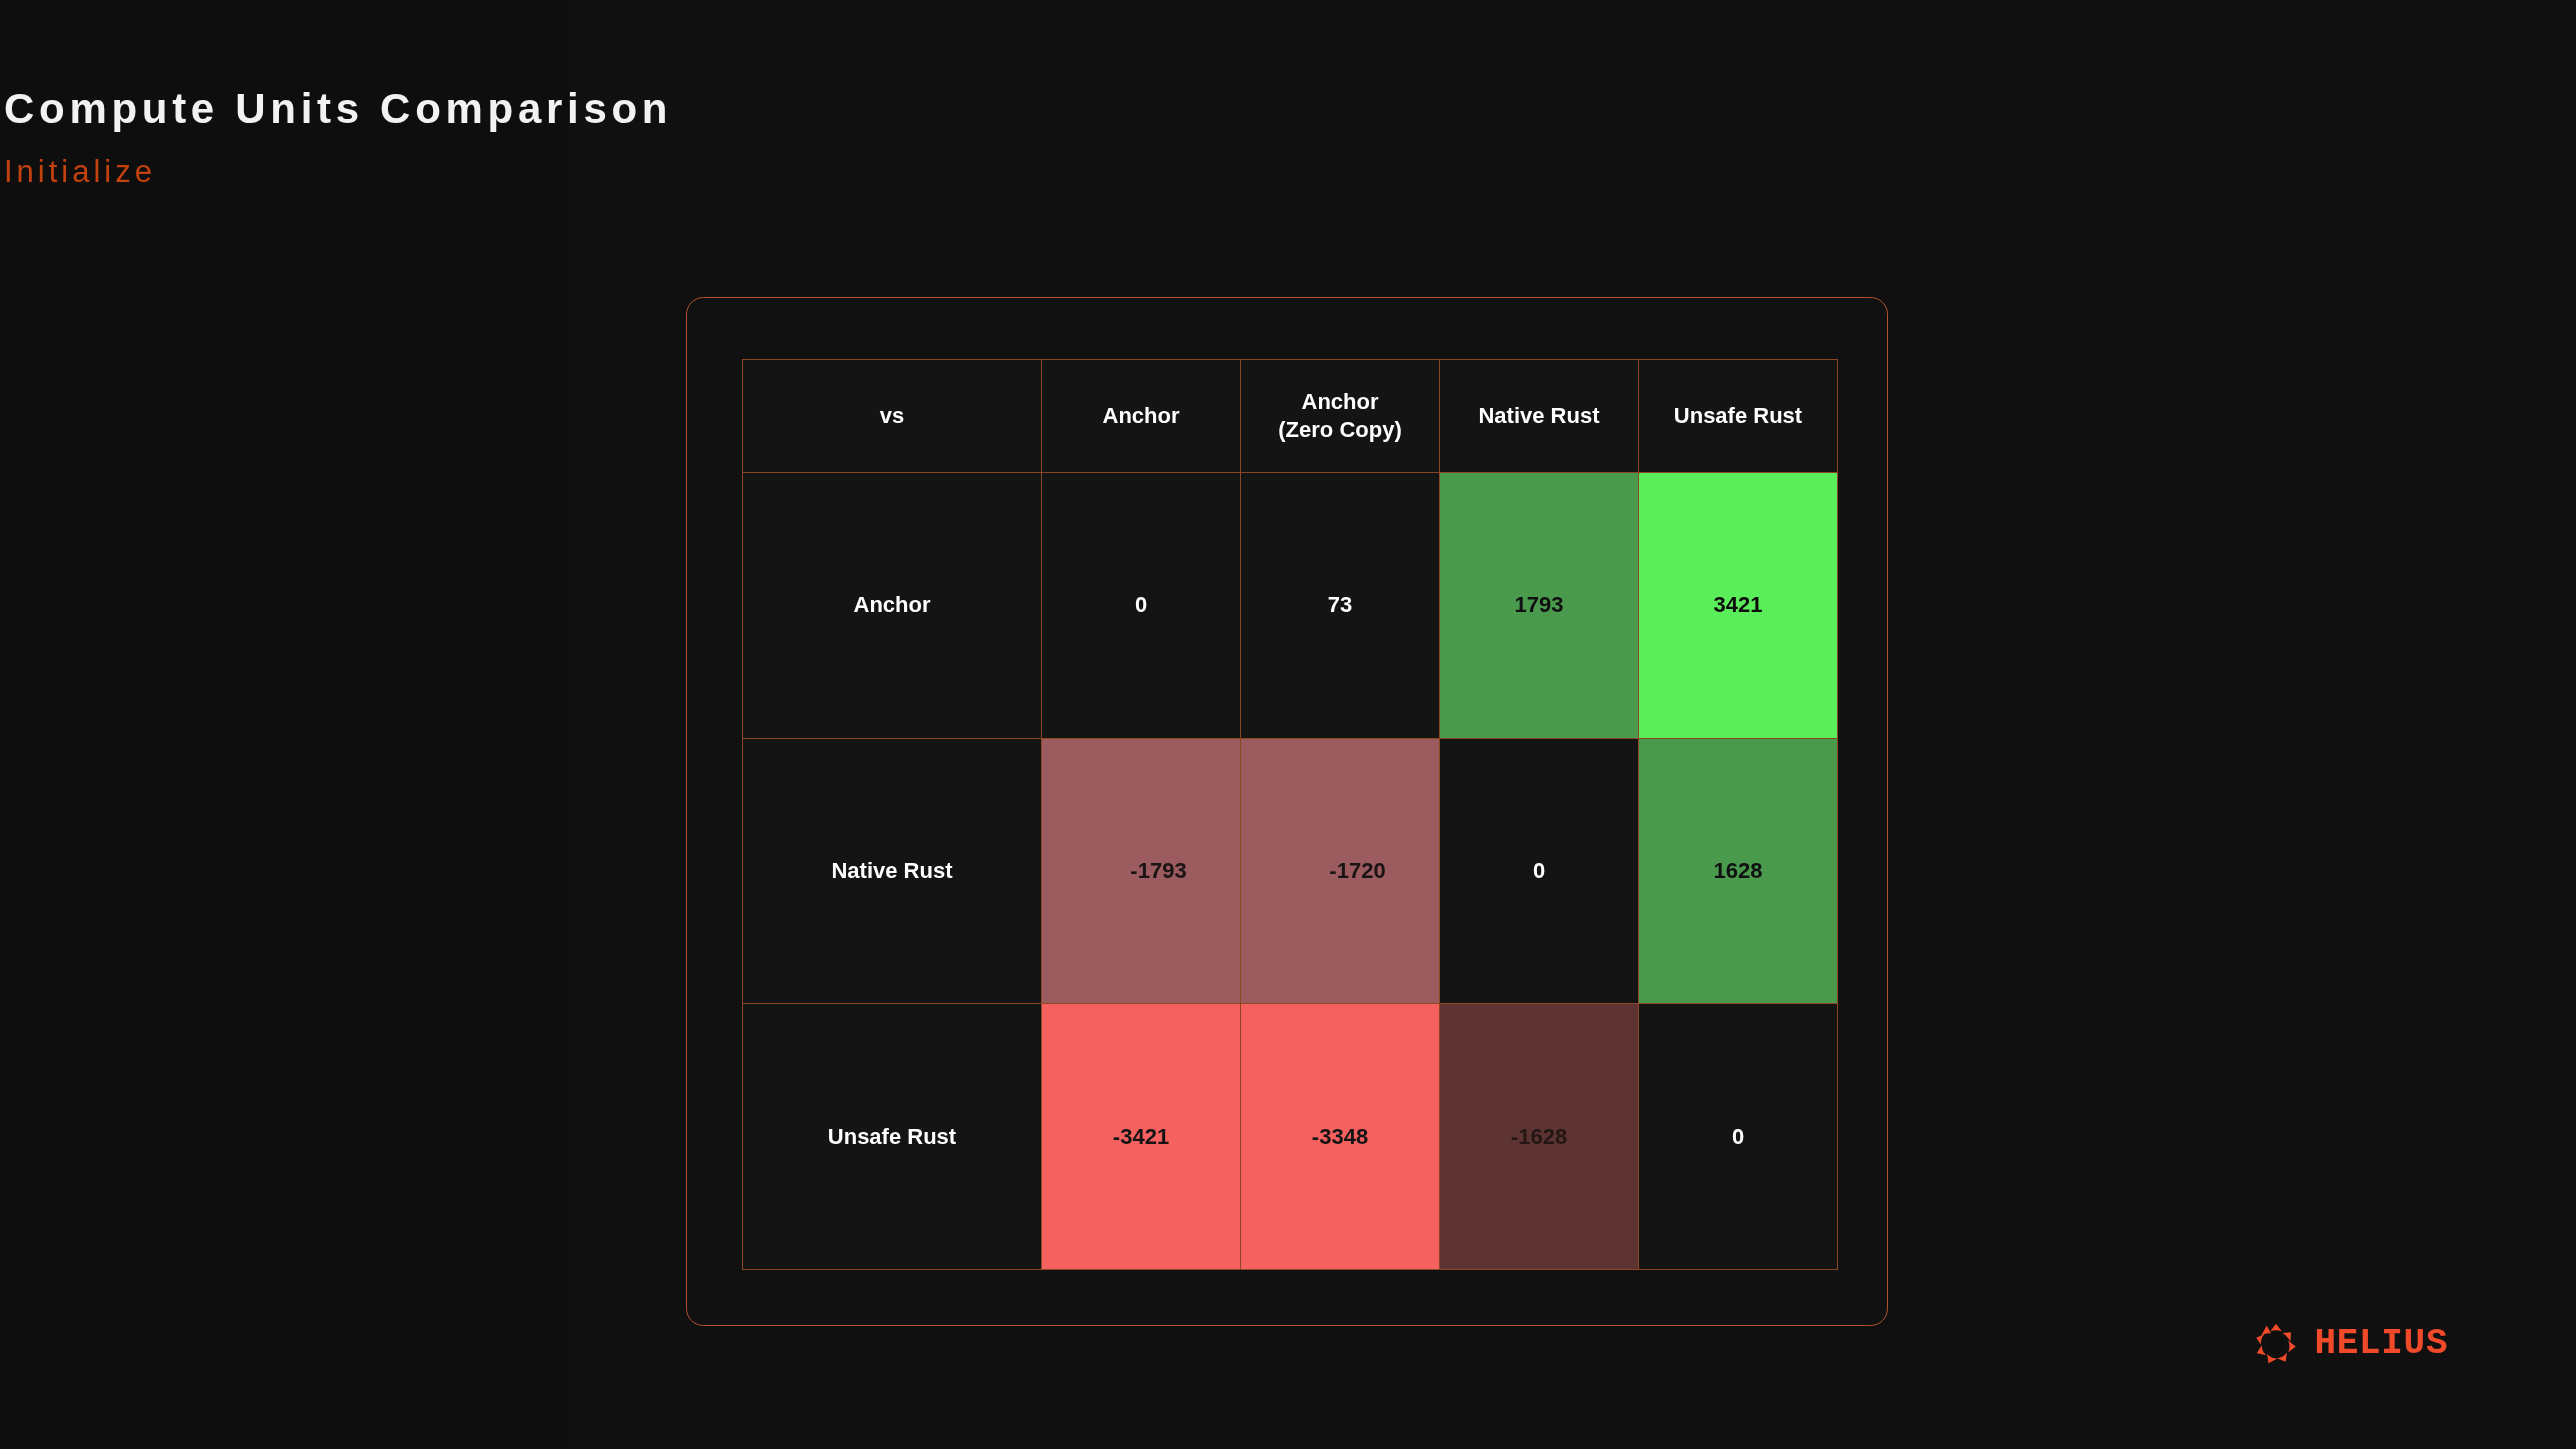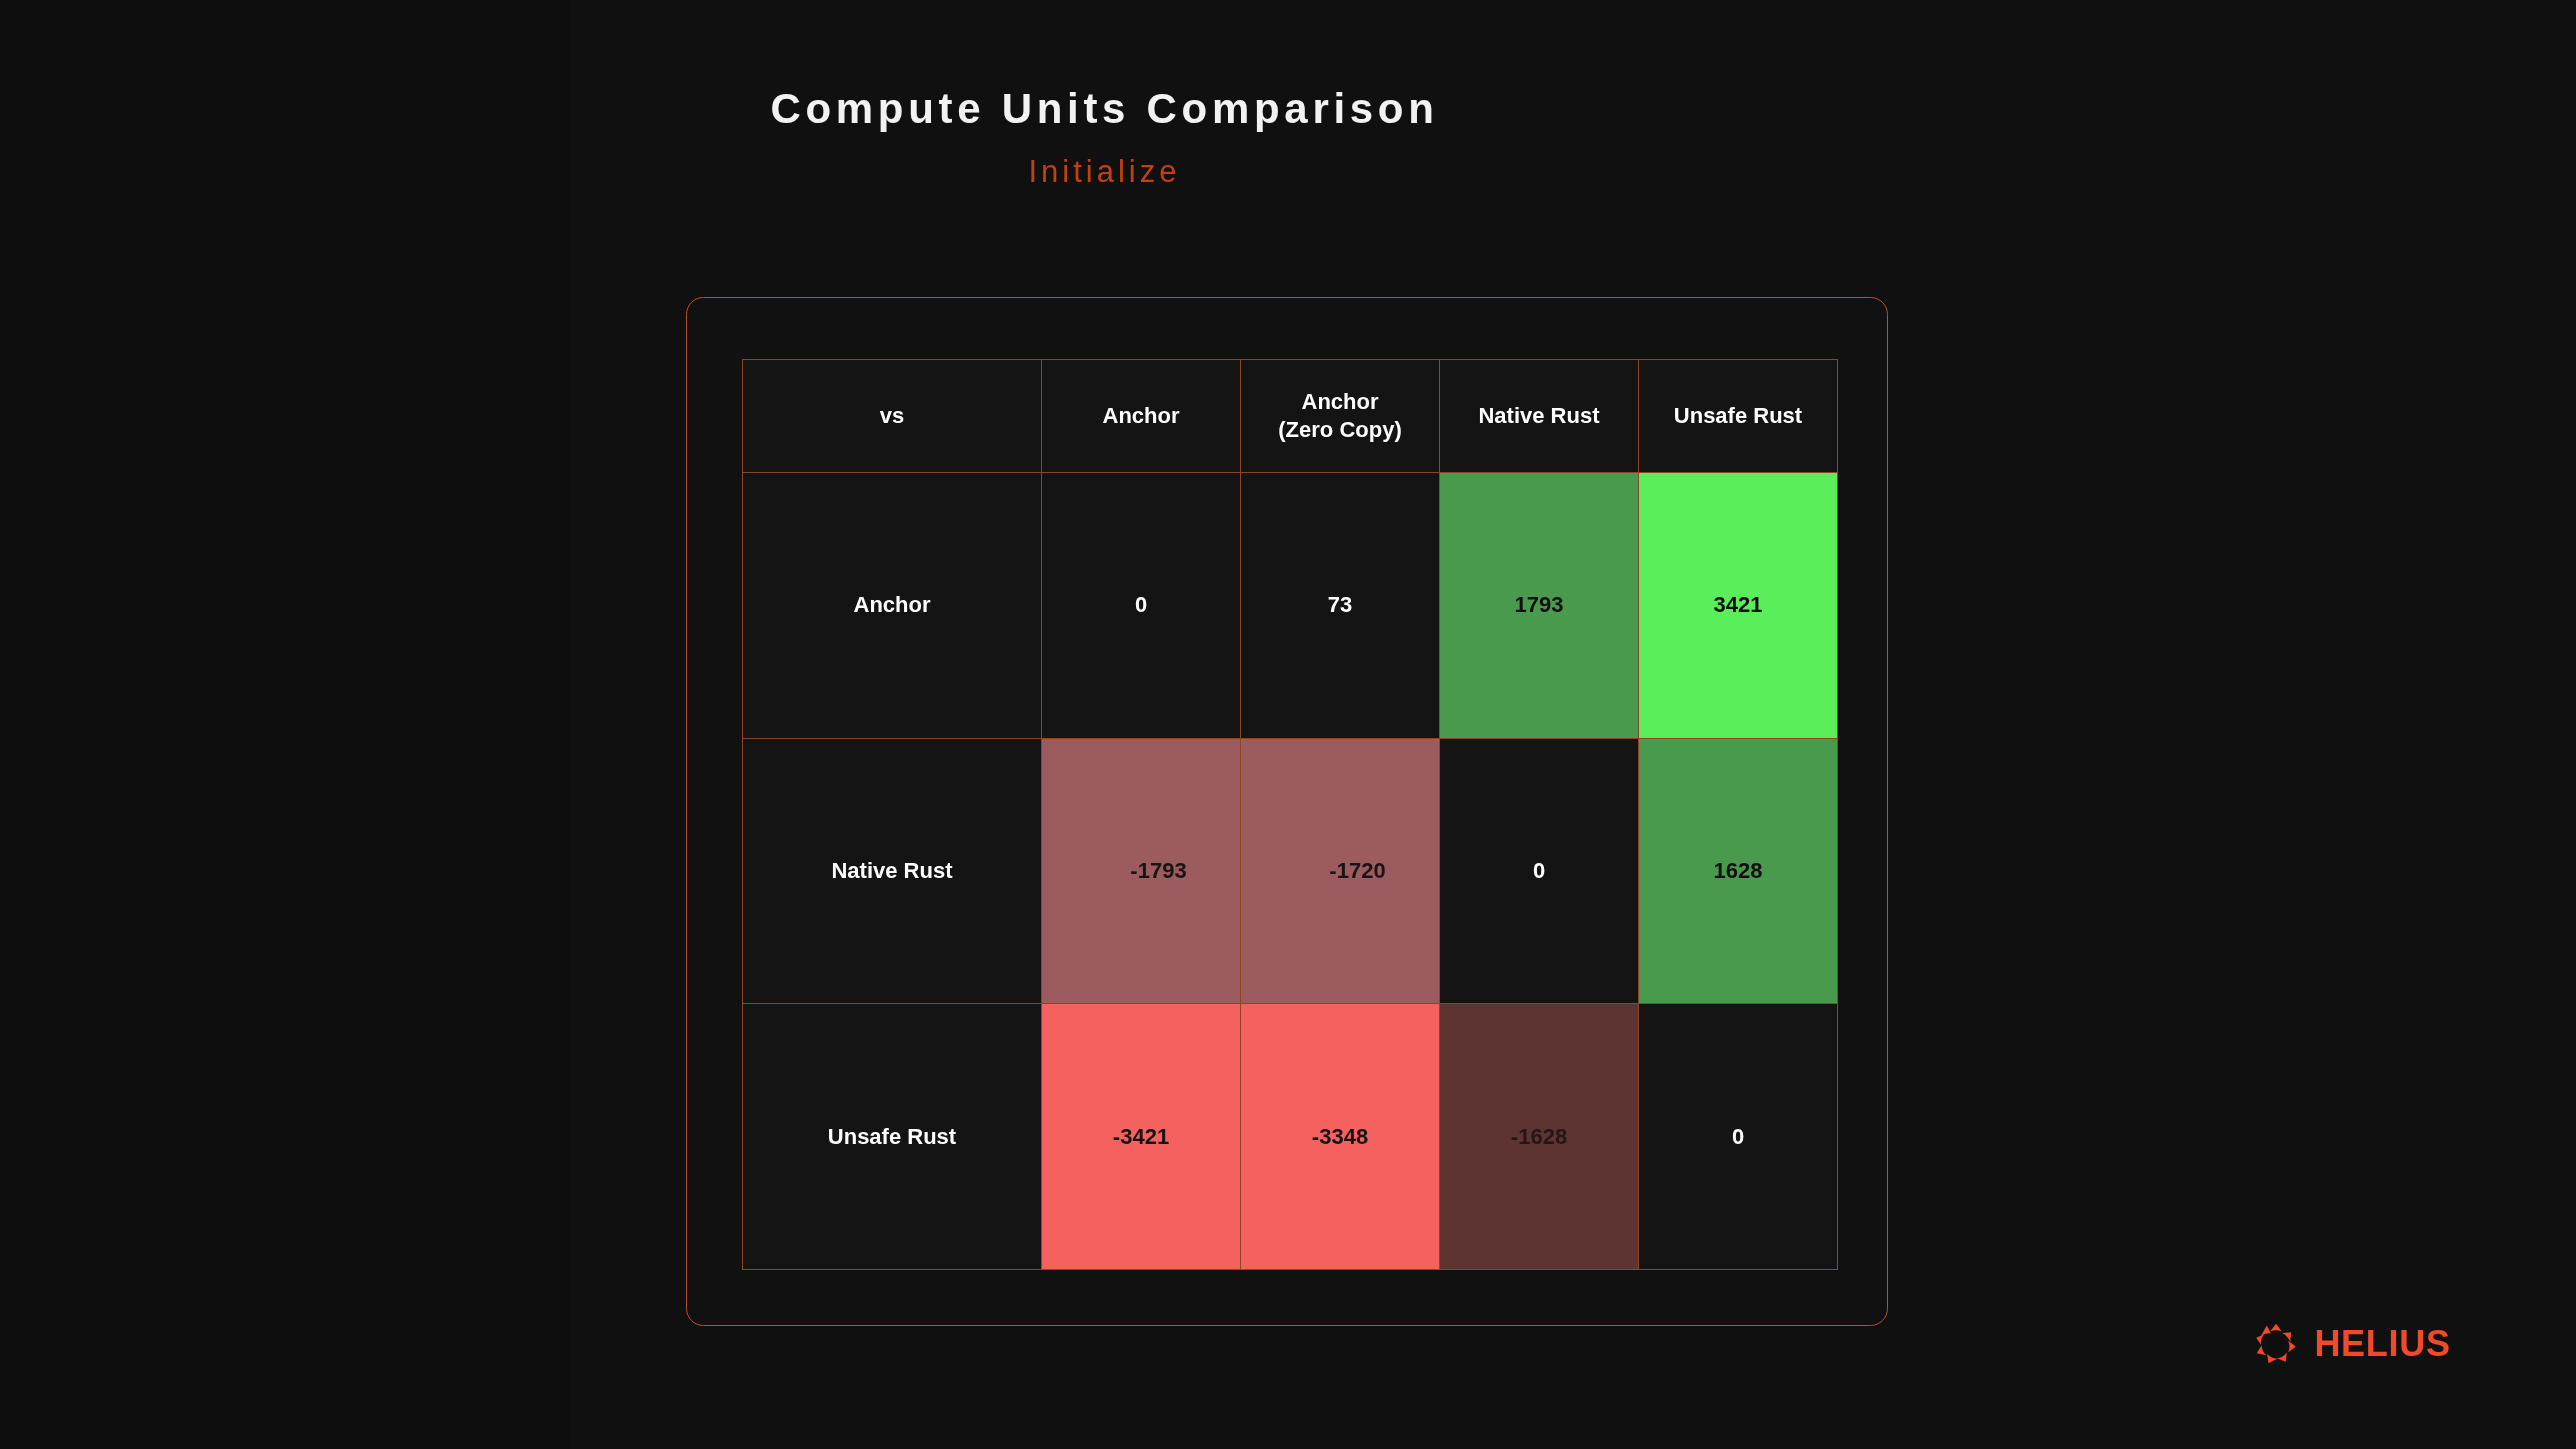--- a/index.html
+++ b/index.html
@@ -17,23 +17,23 @@
   
   .center-panel {
     position:absolute;
     left:569px; top:0;
     width:2007px; height:1449px;
     background:#101010;
   }
 
   .title-block {
     position:absolute;
-    left:13px; top:86px;
+    left:4px; top:86px;
     width:2183px;
-    text-align:center;
+    text-align:left;
   }
   .main-title {
     font-size:42px;
     font-weight:700;
     letter-spacing:4.7px;
     color:#f2f2f2;
     line-height:1.1;
   }
   .sub-title {
     margin-top:21.5px;
@@ -86,20 +86,21 @@
   td.h-red-mid      { background:#9b5b5f; color:#1a1414;padding-left:35px; }
   td.h-red-dark     { background:#5d3431; color:#241615; }
   td.h-neutral      { background:#141414; color:#ffffff; }
 
   .logo {
     position:absolute;
     left:2255px; top:1323px;
     display:flex;
     align-items:center;
     gap:17.4px;
+    font-family:Liberation Mono, monospace;
   }
   .logo-mark { width:42px; height:42px; display:block; }
   .logo-word {
     font-size:36px;
     font-weight:700;
     letter-spacing:0.7px;
     color:#f04a2a;
     line-height:1;
   }
 </style>

